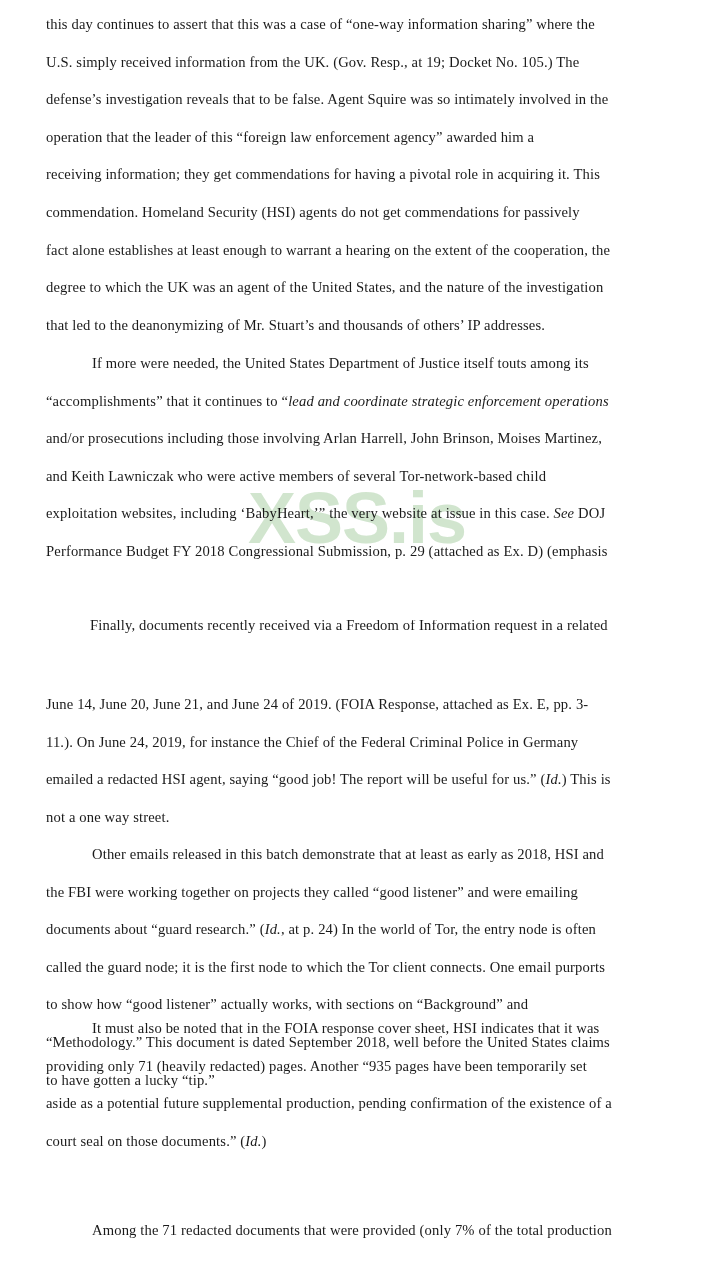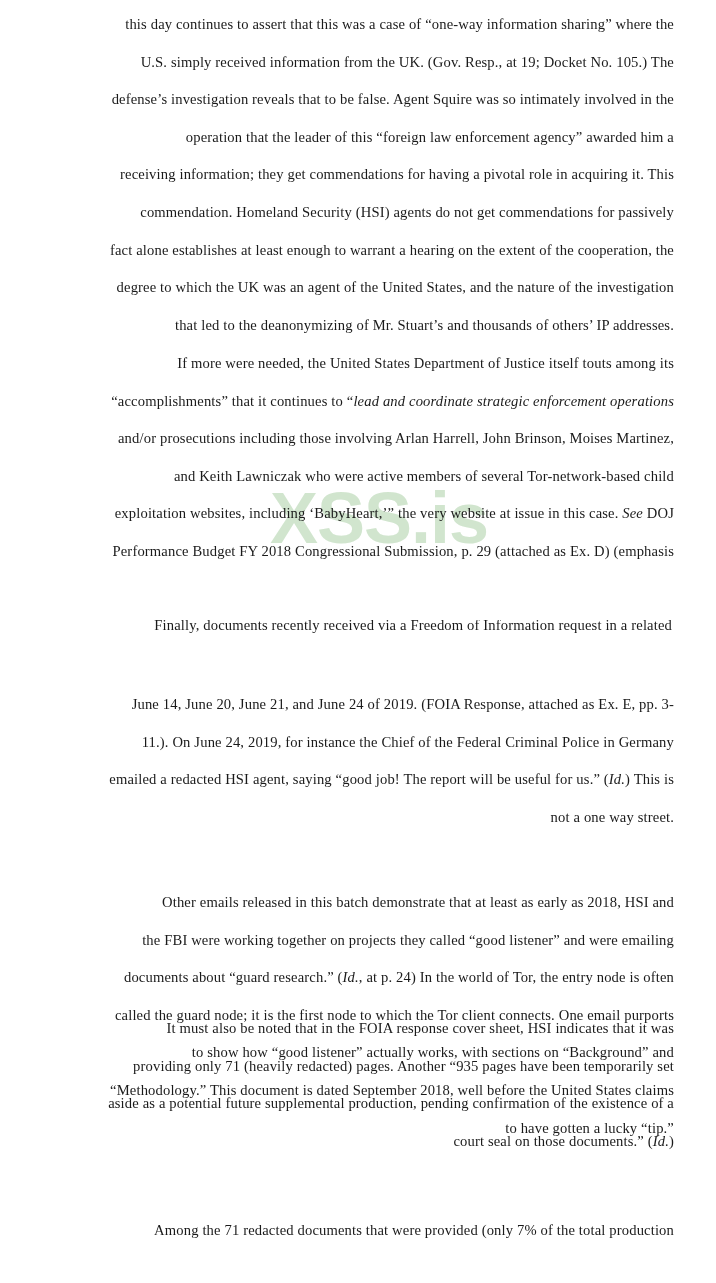--- a/index.html
+++ b/index.html
@@ -14,21 +14,20 @@
     overflow: hidden;
     font-family: "Liberation Serif", "DejaVu Serif", serif;
     color: #1a1a1a;
   }
 
   .page {
     position: absolute;
     inset: 0;
     width: 716px;
     height: 1039px;
-    text-align: right;
   }
 
   
   .watermark {
     position: absolute;
     left: 248px;
     top: 487px;
     width: 240px;
     height: 62px;
     font-family: "Liberation Sans", "DejaVu Sans", sans-serif;
@@ -113,21 +112,21 @@
     <div class="line">Finally, documents recently received via a Freedom of Information request in a related</div>
   </div>
 
   <div class="block" style="top:686px;">
     <div class="line">June 14, June 20, June 21, and June 24 of 2019. (FOIA Response, attached as Ex. E, pp. 3-</div>
     <div class="line">11.). On June 24, 2019, for instance the Chief of the Federal Criminal Police in Germany</div>
     <div class="line"><span>emailed a redacted HSI agent, saying “good job! The report will be useful for us.” (<i class="it">Id.</i>) This is</span></div>
     <div class="line">not a one way street.</div>
   </div>
 
-  <div class="block" style="top:884px;">
+  <div class="block" style="top:836px;">
     <div class="line indent">Other emails released in this batch demonstrate that at least as early as 2018, HSI and</div>
     <div class="line">the FBI were working together on projects they called “good listener” and were emailing</div>
     <div class="line"><span>documents about “guard research.” (<i class="it">Id.</i>, at p. 24) In the world of Tor, the entry node is often</span></div>
     <div class="line">called the guard node; it is the first node to which the Tor client connects. One email purports</div>
     <div class="line">to show how “good listener” actually works, with sections on “Background” and</div>
     <div class="line">“Methodology.” This document is dated September 2018, well before the United States claims</div>
     <div class="line">to have gotten a lucky “tip.”</div>
   </div>
 
   <div class="block" style="top:1010px;">

